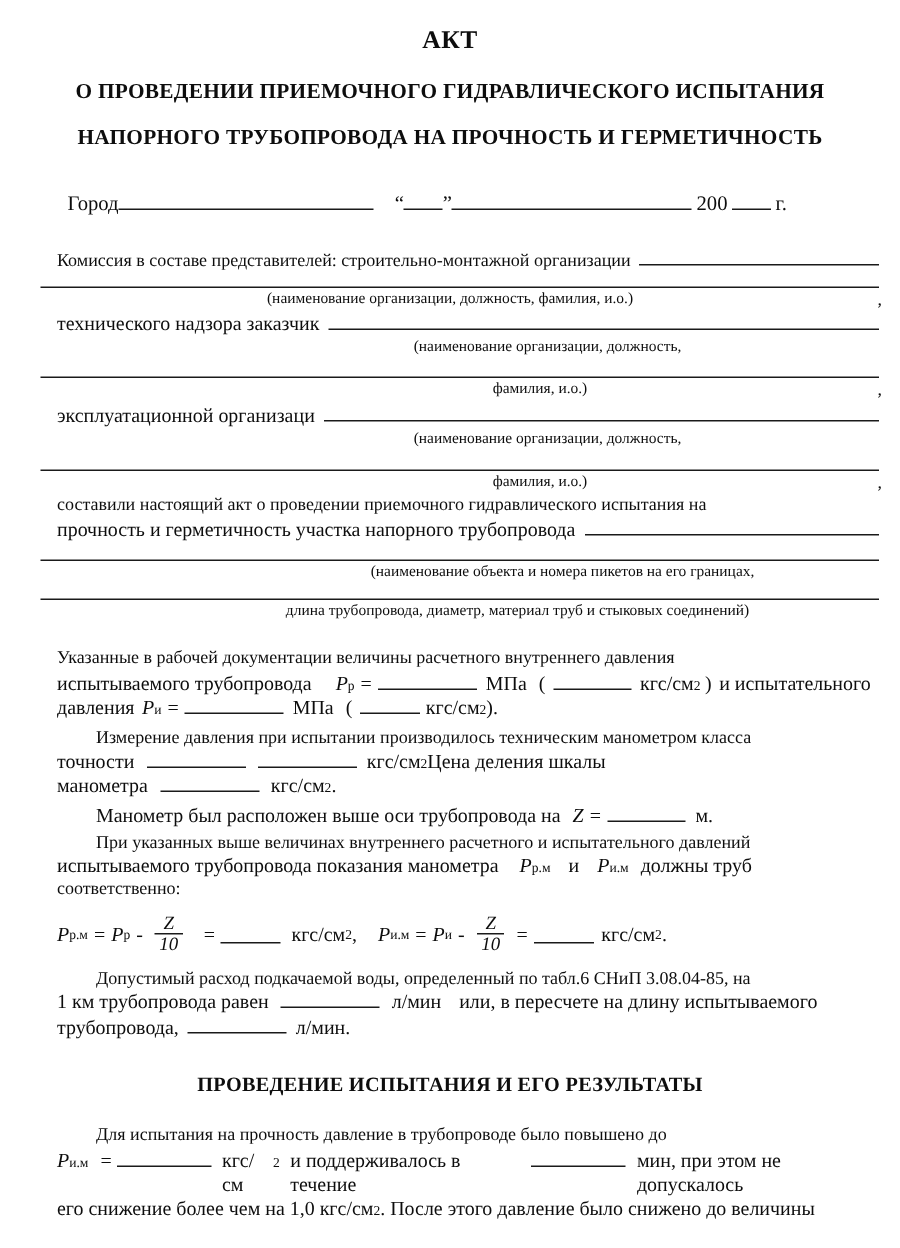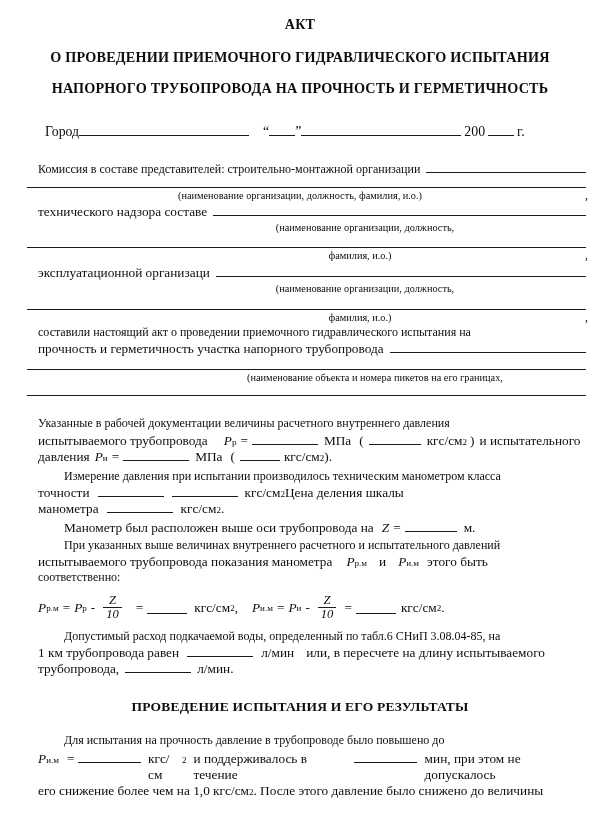--- a/index.html
+++ b/index.html
@@ -20,21 +20,21 @@
     width: 600px;
     height: 832px;
     padding: 0;
     box-sizing: border-box;
   }
 
   
   .doc-title {
     text-align: center;
     font-weight: bold;
-    font-size: 14px;
+    font-size: 17px;
     letter-spacing: 0.3px;
     margin: 0;
     padding-top: 17px;
   }
   .doc-subtitle {
     text-align: center;
     font-weight: bold;
     font-size: 14.2px;
     letter-spacing: 0.2px;
     margin: 0;
@@ -186,21 +186,21 @@
   </div>
 
   <div class="spacer-10"></div>
   <div class="rule-full"></div>
   <div class="tail-comma">,</div>
   <div class="spacer-2"></div>
   <div class="caption">(наименование организации, должность, фамилия, и.о.)</div>
 
   <div class="spacer-2"></div>
   <div class="labelled-row">
-    <span>технического надзора составе</span>
+    <span>технического надзора заказчик</span>
     <span class="rule grow" style="margin-left:6px"></span>
   </div>
   <div class="spacer-2"></div>
   <div class="caption shift-right">(наименование организации, должность,</div>
 
   <div class="spacer-14"></div>
   <div class="rule-full"></div>
   <div class="tail-comma">,</div>
   <div class="spacer-2"></div>
   <div class="caption shift-right2">фамилия, и.о.)</div>
@@ -227,20 +227,21 @@
   </div>
 
   <div class="spacer-12"></div>
   <div class="rule-full"></div>
   <div class="spacer-2"></div>
   <div class="caption shift-right3">(наименование объекта и номера пикетов на его границах,</div>
 
   <div class="spacer-12"></div>
   <div class="rule-full"></div>
   <div class="spacer-2"></div>
+  <div class="caption shift-right4">длина трубопровода, диаметр, материал труб и стыковых соединений)</div>
 
   <div class="spacer-18"></div>
   <div class="body-block just">Указанные в рабочей документации величины расчетного внутреннего давления</div>
 
   <div class="labelled-row" style="margin-top:1px">
     <span>испытываемого трубопровода</span>
     <span style="width:16px"></span>
     <span class="var">P</span>
       <sub>р</sub>
     <span class="op">=</span>
@@ -303,21 +304,21 @@
   <div class="body-block just indent">При указанных выше величинах внутреннего расчетного и испытательного давлений</div>
 
   <div class="labelled-row">
     <span>испытываемого трубопровода показания манометра</span>
     <span style="width:14px"></span>
     <span class="var">P</span>
       <sub>р.м</sub>
     <span style="padding:0 12px">и</span>
     <span class="var">P</span>
       <sub>и.м</sub>
-    <span style="padding-left:8px">этого быть</span>
+    <span style="padding-left:8px">должны труб</span>
   </div>
   <div class="body-block">соответственно:</div>
 
   <div class="formula-line">
     <span class="var">P</span>
       <sub>р.м</sub>
     <span class="op">=</span>
     <span class="var">P</span>
       <sub>р</sub>
     <span class="op">-</span>

